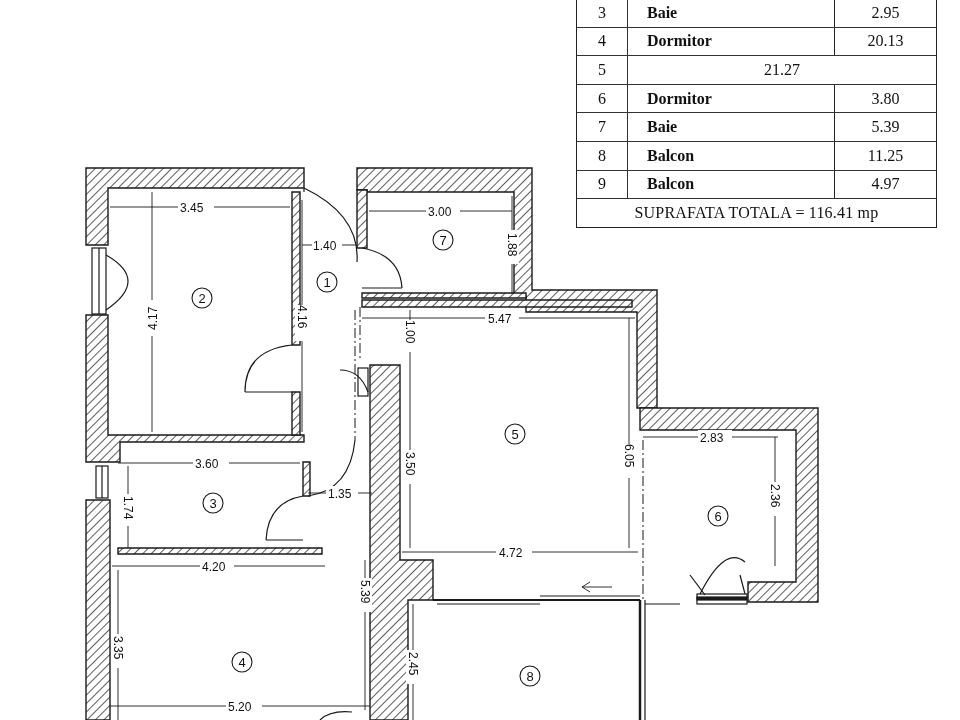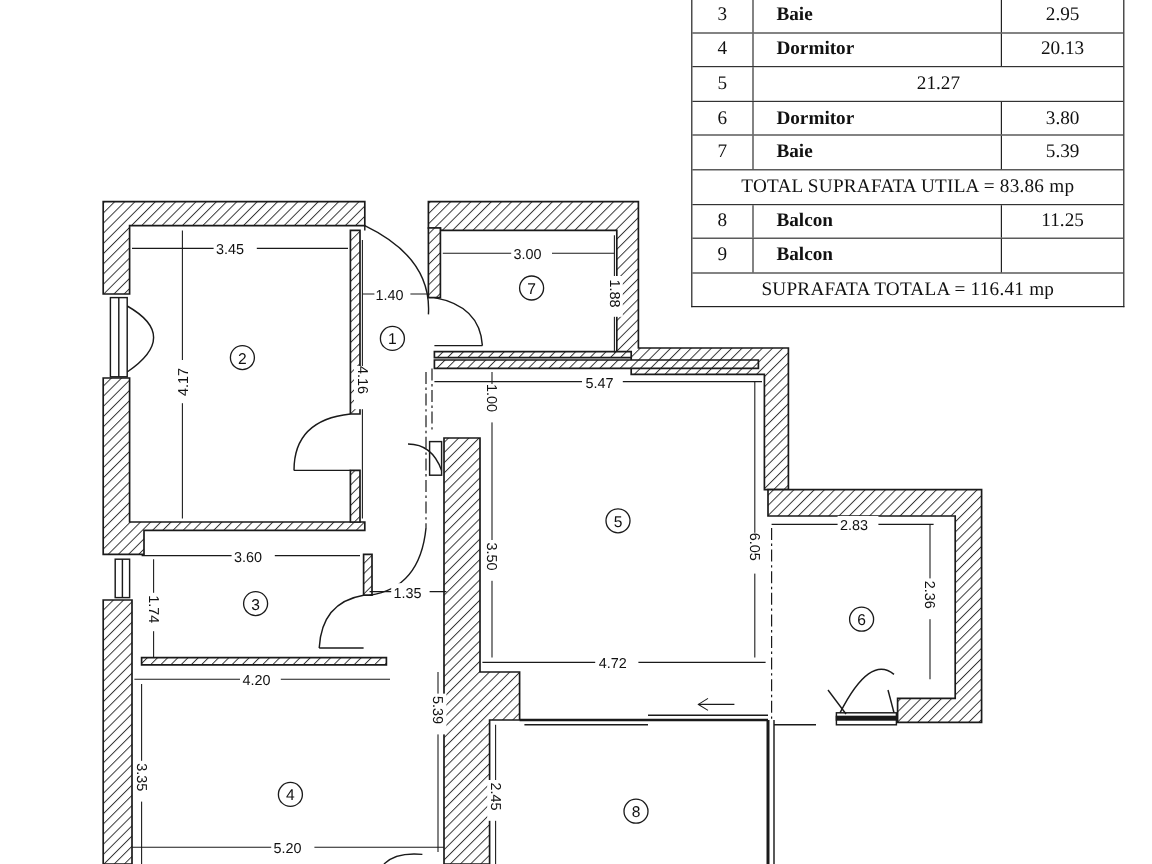--- a/index.html
+++ b/index.html
@@ -212,24 +212,24 @@
   <div class="trow">
     <div class="c-num">6</div>
     <div class="c-name">Dormitor</div>
     <div class="c-area">3.80</div>
   </div>
   <div class="trow">
     <div class="c-num">7</div>
     <div class="c-name">Baie</div>
     <div class="c-area">5.39</div>
   </div>
-  <div class="trow tfull">TOTAL SUPRAFATA UTILA = 83.86 mp</div>
   <div class="trow">
     <div class="c-num">8</div>
     <div class="c-name">Balcon</div>
     <div class="c-area">11.25</div>
   </div>
   <div class="trow">
     <div class="c-num">9</div>
     <div class="c-name">Balcon</div>
+    <div class="c-area">4.97</div>
   </div>
   <div class="trow tfull">SUPRAFATA TOTALA = 116.41 mp</div>
 </div>
 
 </body></html>

